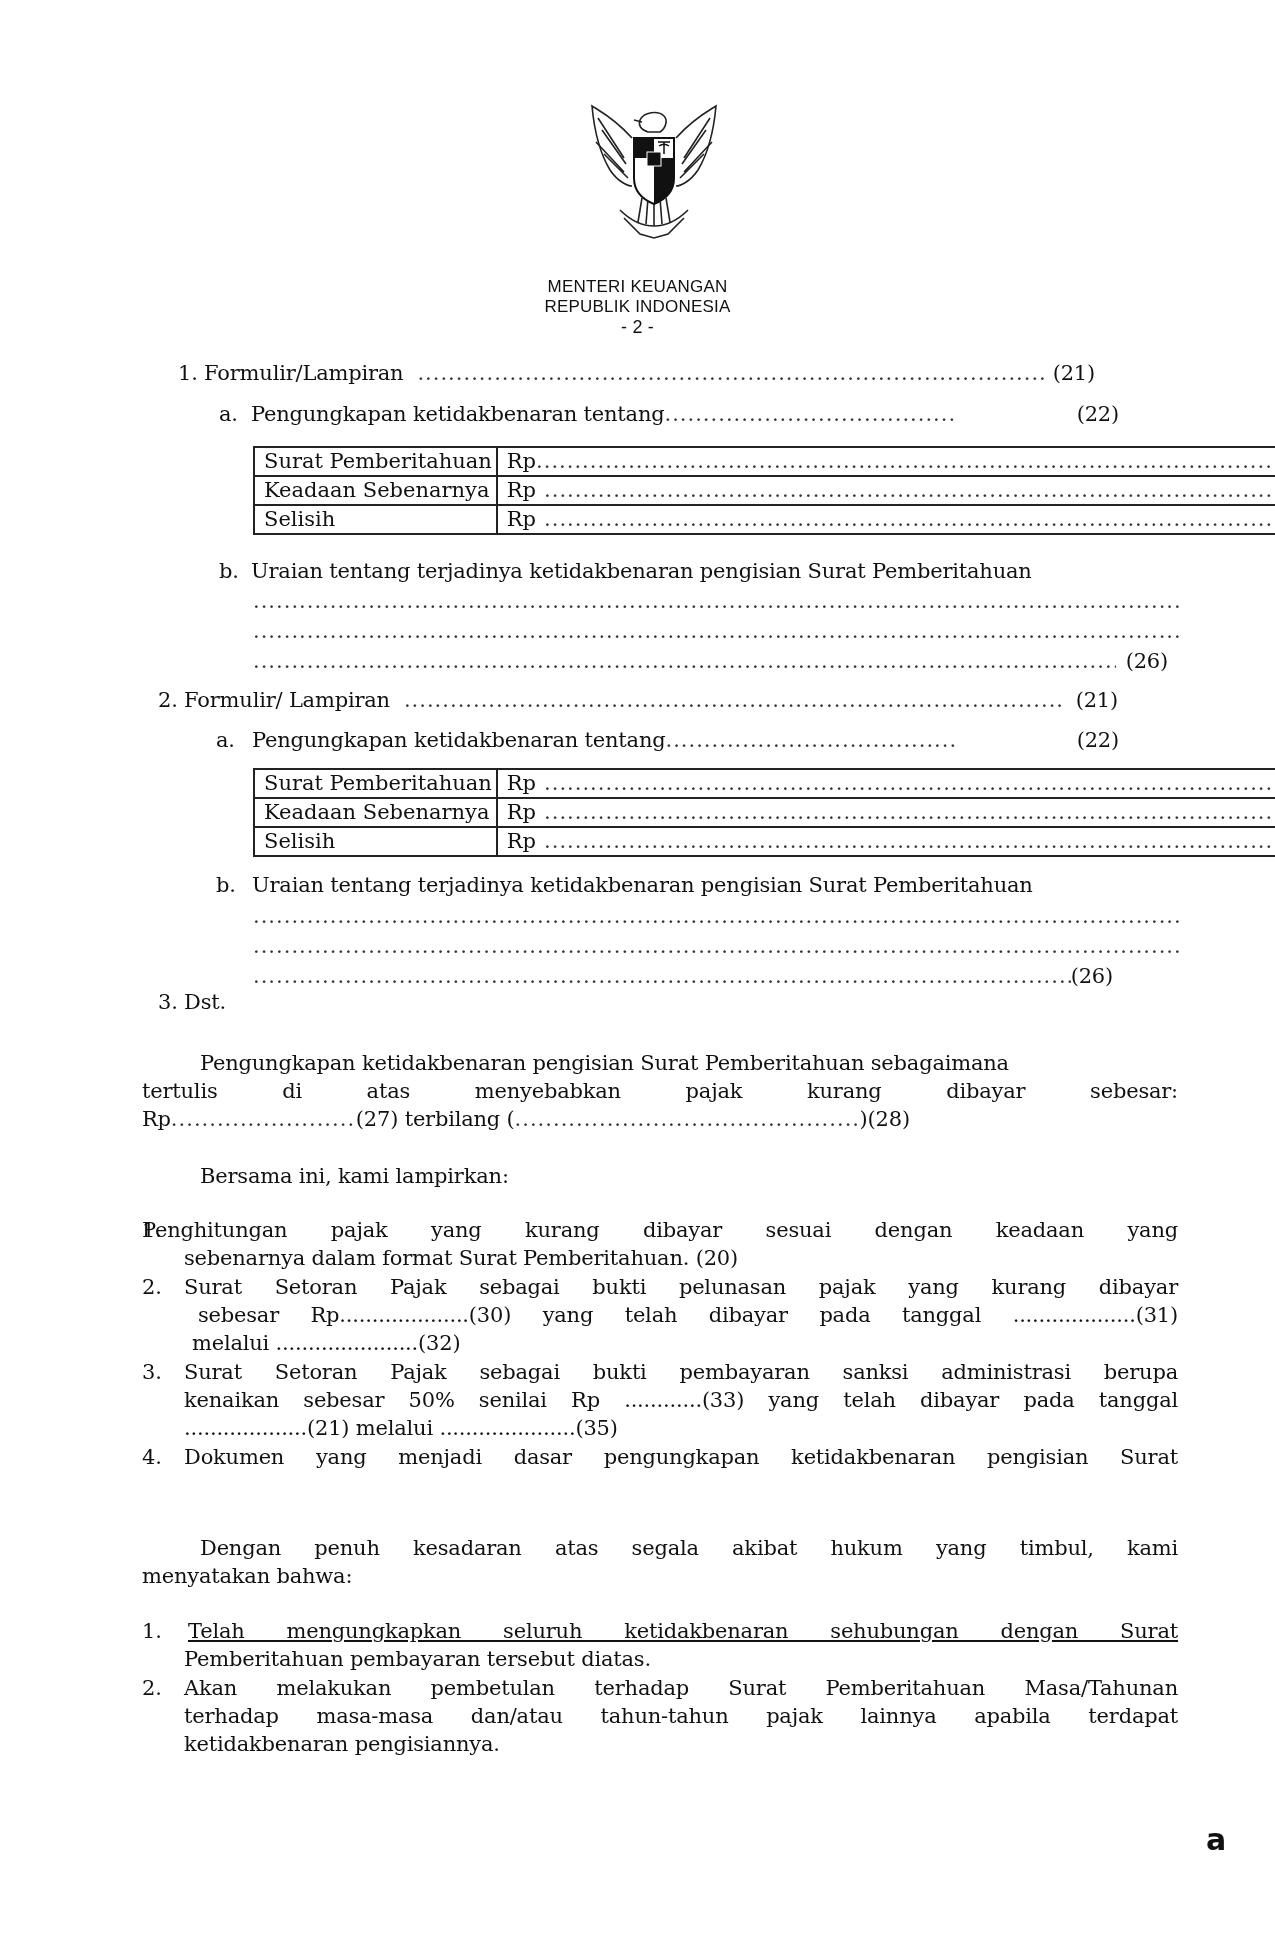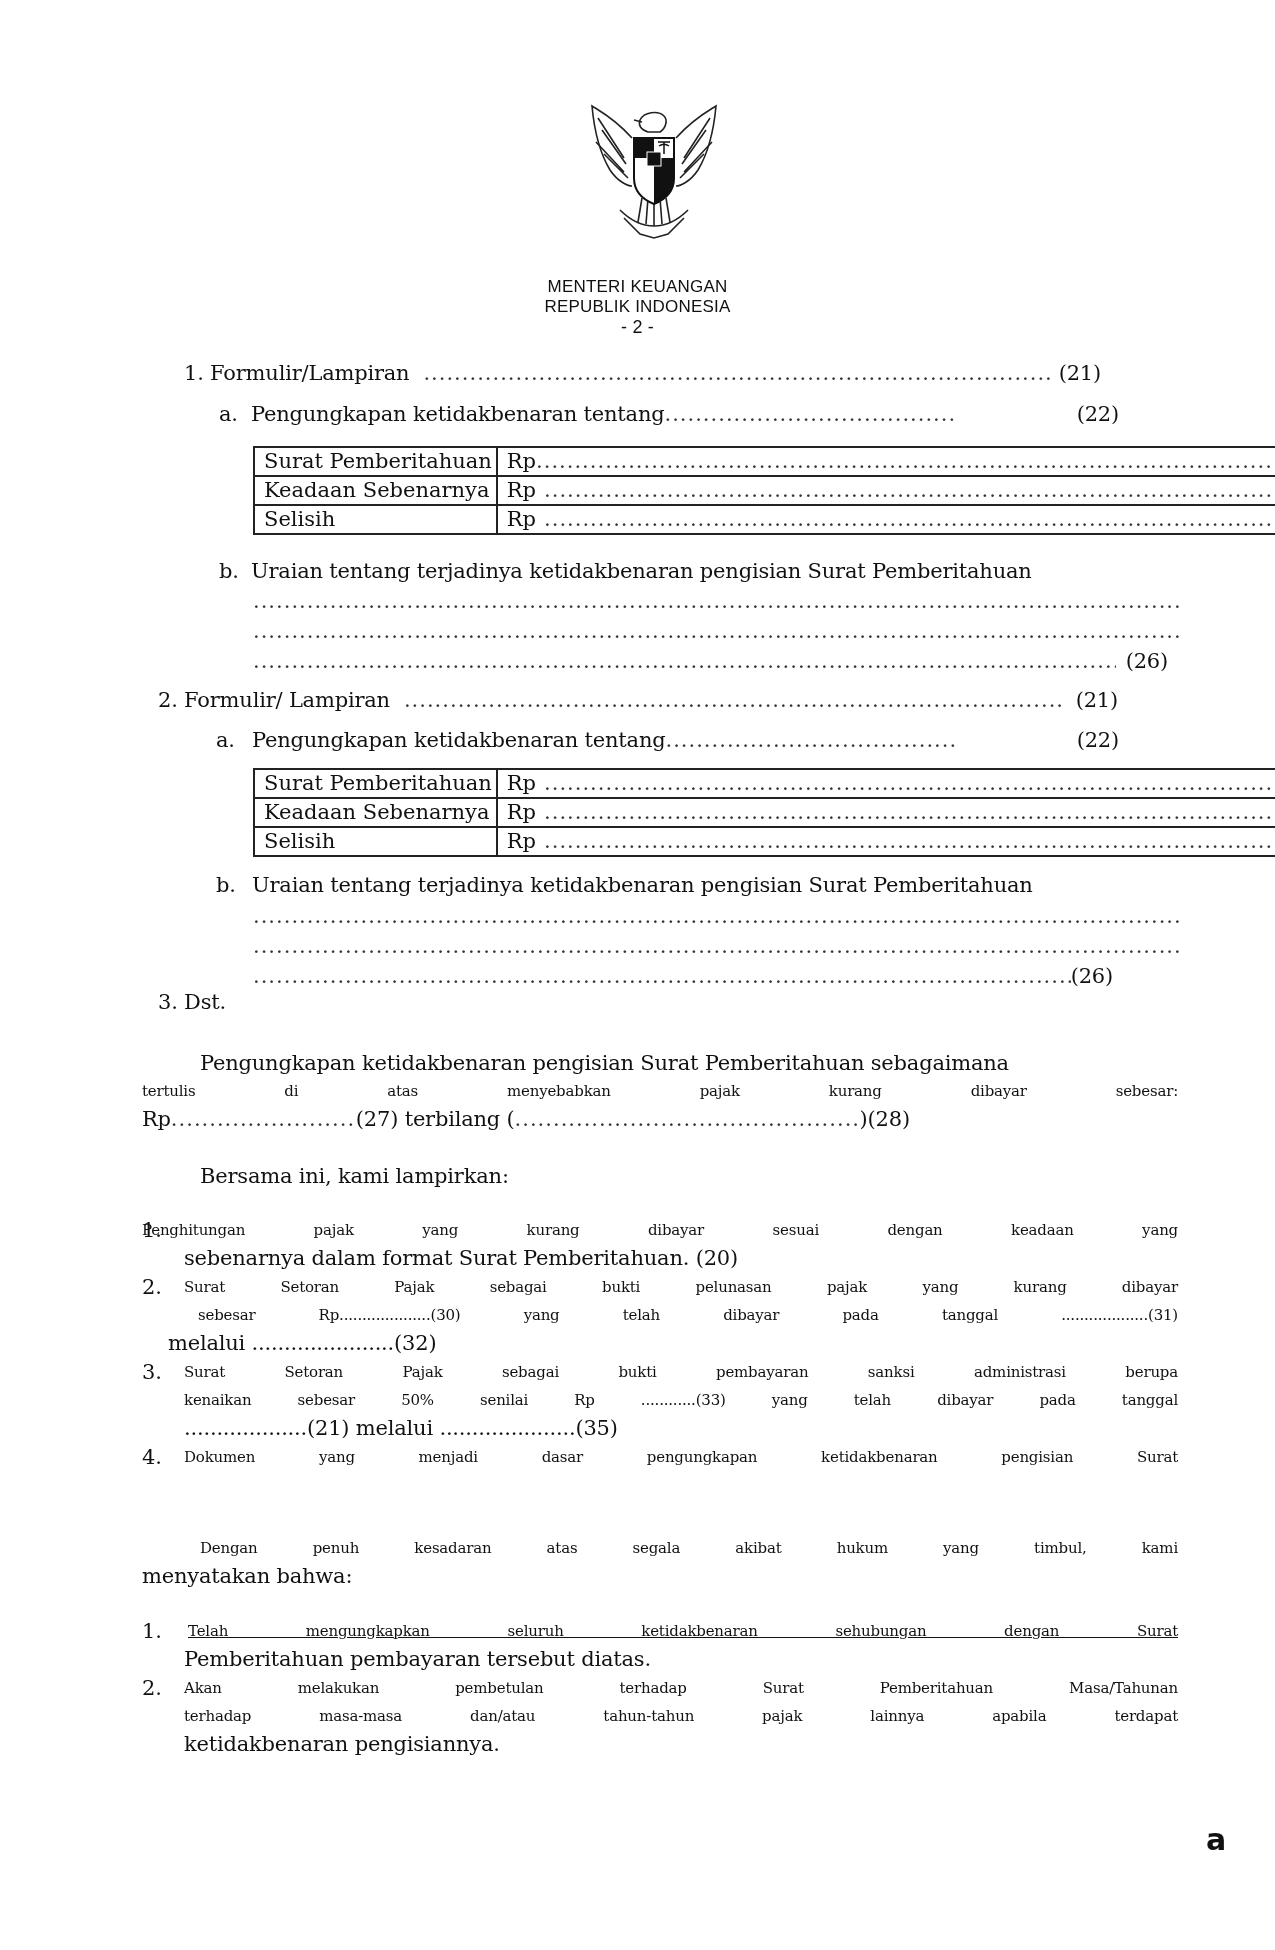--- a/index.html
+++ b/index.html
@@ -10,21 +10,21 @@
   .emblem { left: 584px; top: 98px; width: 140px; height: 146px; }
   .hdr { left: 0; width: 1275px; text-align: center; font-family: "Liberation Sans", "DejaVu Sans", sans-serif;
          font-size: 17px; line-height: 19px; letter-spacing: 0.2px; color: #111; }
   .leader { display: flex; align-items: baseline; }
   .leader .fill { flex: 1; overflow: hidden; white-space: nowrap; letter-spacing: 1px; color: #333; }
   .leader .fill::after { content: "................................................................................................................................................................................................................................................................................................"; }
   table.rp { border-collapse: collapse; position: absolute; }
   table.rp td { border: 2px solid #222; padding: 0 4px 0 9px; font-size: 21px; line-height: 27px; height: 27px; white-space: nowrap; }
   table.rp td.lbl { width: 318px; }
   table.rp td.val { width: 510px; padding-left: 9px; }
-  .para { font-size: 15px; line-height: 28px; text-align: justify; text-align-last: left; }
+  .para { font-size: 21px; line-height: 28px; text-align: justify; text-align-last: left; }
   .just-full { text-align: justify; text-align-last: justify; }
   .num { position: absolute; left: 0; }
   .mark { font-family: "DejaVu Sans", sans-serif; font-weight: bold; font-size: 30px; }
 </style>
 </head>
 <body>
 
 <svg class="abs emblem" viewBox="0 0 140 146">
   <g fill="none" stroke="#222" stroke-width="1.6">
     <path d="M48 40 C30 20 14 12 8 8 C10 30 14 52 26 72 C34 84 44 88 48 88"></path>
@@ -42,21 +42,21 @@
   <rect x="70" y="60" width="20" height="20" fill="#111"></rect>
   <rect x="63" y="54" width="14" height="14" fill="#111" stroke="#fff" stroke-width="1"></rect>
   <path d="M70 80 L70 106 C80 102 90 94 90 80 Z" fill="#111"></path>
   <path d="M74 44 L86 44 M80 44 L80 56 M75 48 C78 46 82 46 85 48" stroke="#111" stroke-width="1.5" fill="none"></path>
 </svg>
 
 <div class="abs hdr" style="top:277px;">MENTERI KEUANGAN</div>
 <div class="abs hdr" style="top:297px;">REPUBLIK INDONESIA</div>
 <div class="abs hdr" style="top:318px; font-size:18px;">- 2 -</div>
 
-<div class="abs t leader" style="left:184px; top:359px; width:917px;">
+<div class="abs t leader" style="left:178px; top:359px; width:917px;">
   <span>1. Formulir/Lampiran</span>
   <span class="fill" style="margin-left:14px;"></span>
   <span style="margin-left:6px;">(21)</span>
 </div>
 <div class="abs t leader" style="left:219px; top:400px; width:900px;">
   <span style="width:32px;">a.</span>
   <span>Pengungkapan ketidakbenaran tentang</span>
   <span class="fill" style="max-width:290px;"></span>
   <span style="margin-left:auto;">(22)</span>
 </div>
@@ -176,21 +176,21 @@
 
 <div class="abs" style="left:142px; top:1216px; width:1036px;">
   <span class="t num">1.</span>
   <div class="t just-full para" style="white-space:normal;">Penghitungan pajak yang kurang dibayar sesuai dengan keadaan yang</div>
   <div class="t" style="margin-left:42px;">sebenarnya dalam format Surat Pemberitahuan. (20)</div>
 </div>
 <div class="abs" style="left:142px; top:1273px; width:1036px;">
   <span class="t num">2.</span>
   <div class="t just-full para" style="margin-left:42px; white-space:normal;">Surat Setoran Pajak sebagai bukti pelunasan pajak yang kurang dibayar</div>
   <div class="t just-full para" style="margin-left:56px; white-space:normal;">sebesar Rp....................(30) yang telah dibayar pada tanggal ...................(31)</div>
-  <div class="t" style="margin-left:26px;">melalui ......................(32)</div>
+  <div class="t" style="margin-left:50px;">melalui ......................(32)</div>
 </div>
 <div class="abs" style="left:142px; top:1358px; width:1036px;">
   <span class="t num">3.</span>
   <div class="t just-full para" style="margin-left:42px; white-space:normal;">Surat Setoran Pajak sebagai bukti pembayaran sanksi administrasi berupa</div>
   <div class="t just-full para" style="margin-left:42px; white-space:normal;">kenaikan sebesar 50% senilai Rp ............(33) yang telah dibayar pada tanggal</div>
   <div class="t" style="margin-left:42px;">...................(21) melalui .....................(35)</div>
 </div>
 <div class="abs" style="left:142px; top:1443px; width:1036px;">
   <span class="t num">4.</span>
   <div class="t just-full para" style="margin-left:42px; white-space:normal;">Dokumen yang menjadi dasar pengungkapan ketidakbenaran pengisian Surat</div>

